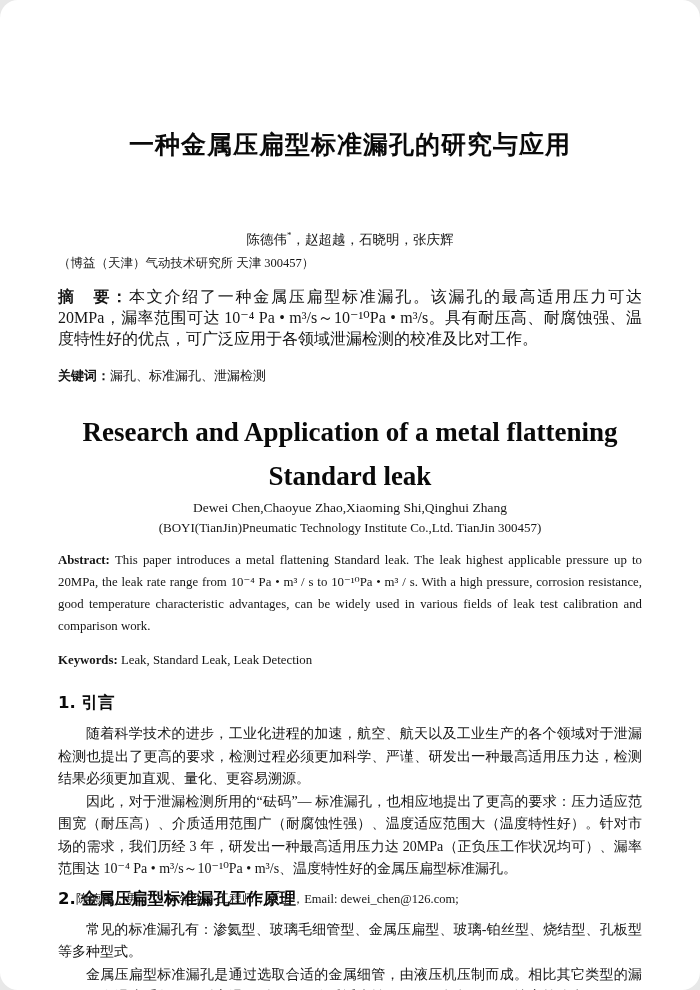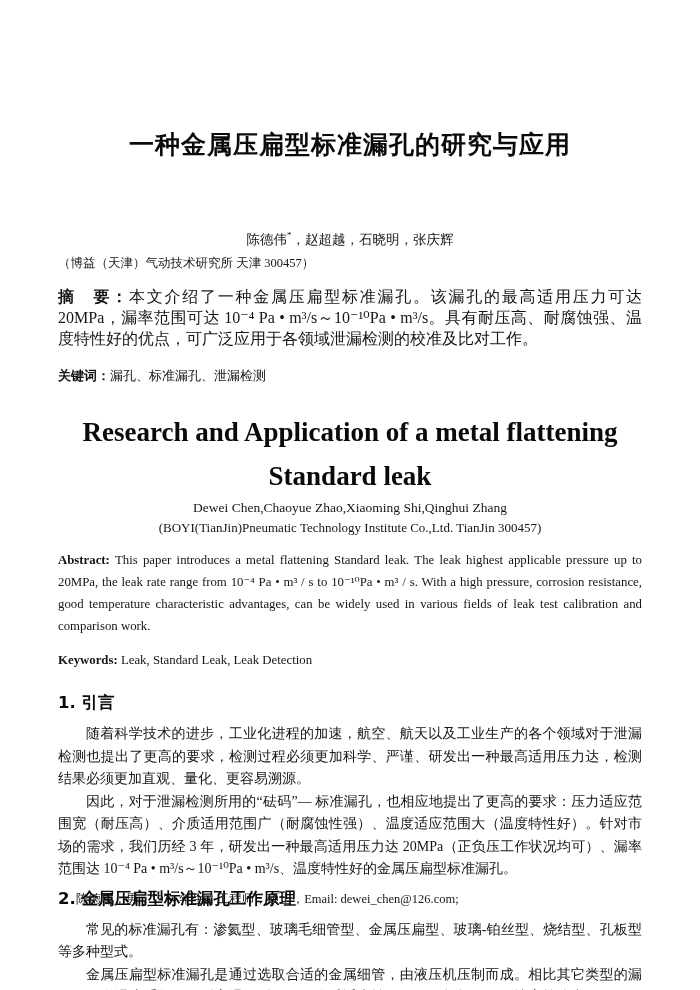--- a/index.html
+++ b/index.html
@@ -4,20 +4,21 @@
 <style>
   html,body { margin:0; padding:0; background:#e8e8e8; }
   .page {
     position:relative;
     width:700px; height:990px;
     margin:0 auto;
     background:#ffffff;
     color:#151515;
     font-family:"Liberation Serif","DejaVu Serif",serif;
     overflow:hidden;
+    border-radius:18px;
   }
   .content { position:absolute; left:58px; width:584px; top:0; }
 
   .cn-title {
     margin:128px 0 0 0;
     font-family:"DejaVu Sans","Liberation Sans",sans-serif;
     font-weight:bold; font-size:25px; letter-spacing:1px;
     text-align:center; color:#0a0a0a;
   }
   .cn-authors { margin-top:69px; text-align:center; font-size:13.5px; }

